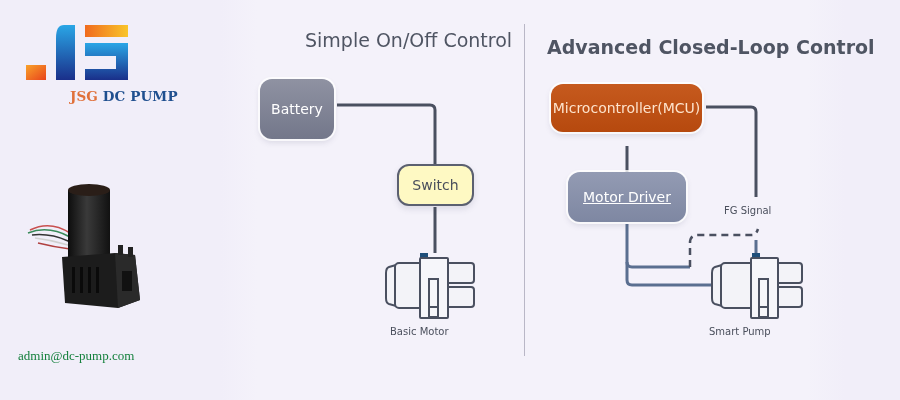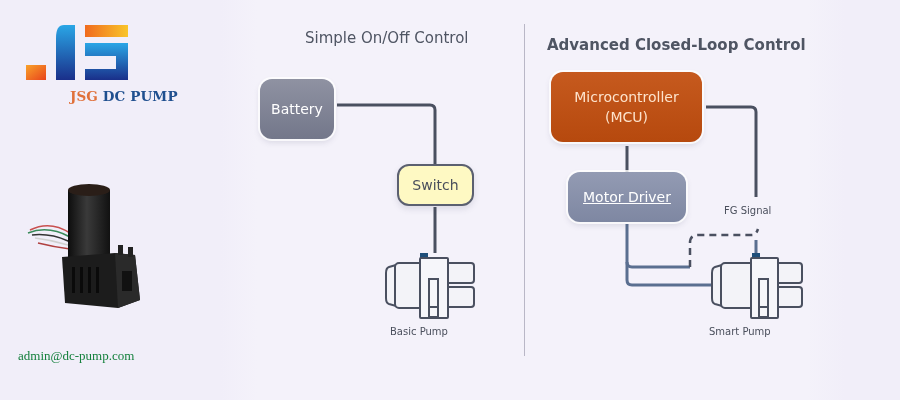--- a/index.html
+++ b/index.html
@@ -21,21 +21,21 @@
   }
   .brand .jsg { color: #e0703a; }
   .brand .dc { color: #1f4f8f; }
   .product { position: absolute; left: 10px; top: 175px; width: 200px; height: 140px; }
   .email {
     position: absolute; left: 18px; top: 348px;
     font-family: Liberation Serif, serif; font-size: 13px; color: #15803d;
   }
   .divider { position: absolute; left: 524px; top: 24px; width: 1px; height: 332px; background: #b9b7c6; }
   .title {
-    position: absolute; font-size: 15px; color: #4f5563; white-space: nowrap;
+    position: absolute; font-size: 19px; color: #4f5563; white-space: nowrap;
   }
   .box {
     position: absolute; display: flex; align-items: center; justify-content: center;
     text-align: center; border-radius: 12px; font-size: 14px; line-height: 20px;
     box-shadow: 0 0 0 2px rgba(255,255,255,0.8), 0 3px 6px rgba(80,80,110,0.18);
   }
   .box.gray { background: linear-gradient(#8f92a2, #73778a); color: #fff; }
   .box.blue { background: linear-gradient(#939bb3, #7e87a2); color: #fff; }
   .box.orange { background: linear-gradient(#c65a1e, #b6490e); color: #fde3cc; }
   .box.white { background: #fef9c3; color: #4a4f5c; border: 2px solid #5b6070; box-shadow: 0 3px 6px rgba(80,80,110,0.15); }
@@ -145,23 +145,23 @@
     <line x1="47" y1="54" x2="56" y2="54" stroke="#4a5060" stroke-width="2"></line>
   </g>
 </svg>
 
 <div class="box gray" style="left:260px; top:79px; width:74px; height:60px;">
   <span>Battery</span>
 </div>
 <div class="box white" style="left:397px; top:164px; width:73px; height:38px;">
   <span>Switch</span>
 </div>
-<div class="label" style="left:390px; top:326px;">Basic Pump</div>
+<div class="label" style="left:390px; top:326px;">Basic Motor</div>
 
-<div class="box orange" style="left:551px; top:72px; width:151px; height:70px; flex-direction:column;">
+<div class="box orange" style="left:551px; top:84px; width:151px; height:48px; flex-direction:row;">
   <span>Microcontroller</span>
   <span>(MCU)</span>
 </div>
 <div class="box blue" style="left:568px; top:172px; width:118px; height:50px;text-decoration:underline;">
   <span>Motor Driver</span>
 </div>
 <div class="label" style="left:724px; top:205px;">FG Signal</div>
 <div class="label" style="left:709px; top:326px;">Smart Pump</div>
 
 </body></html>

